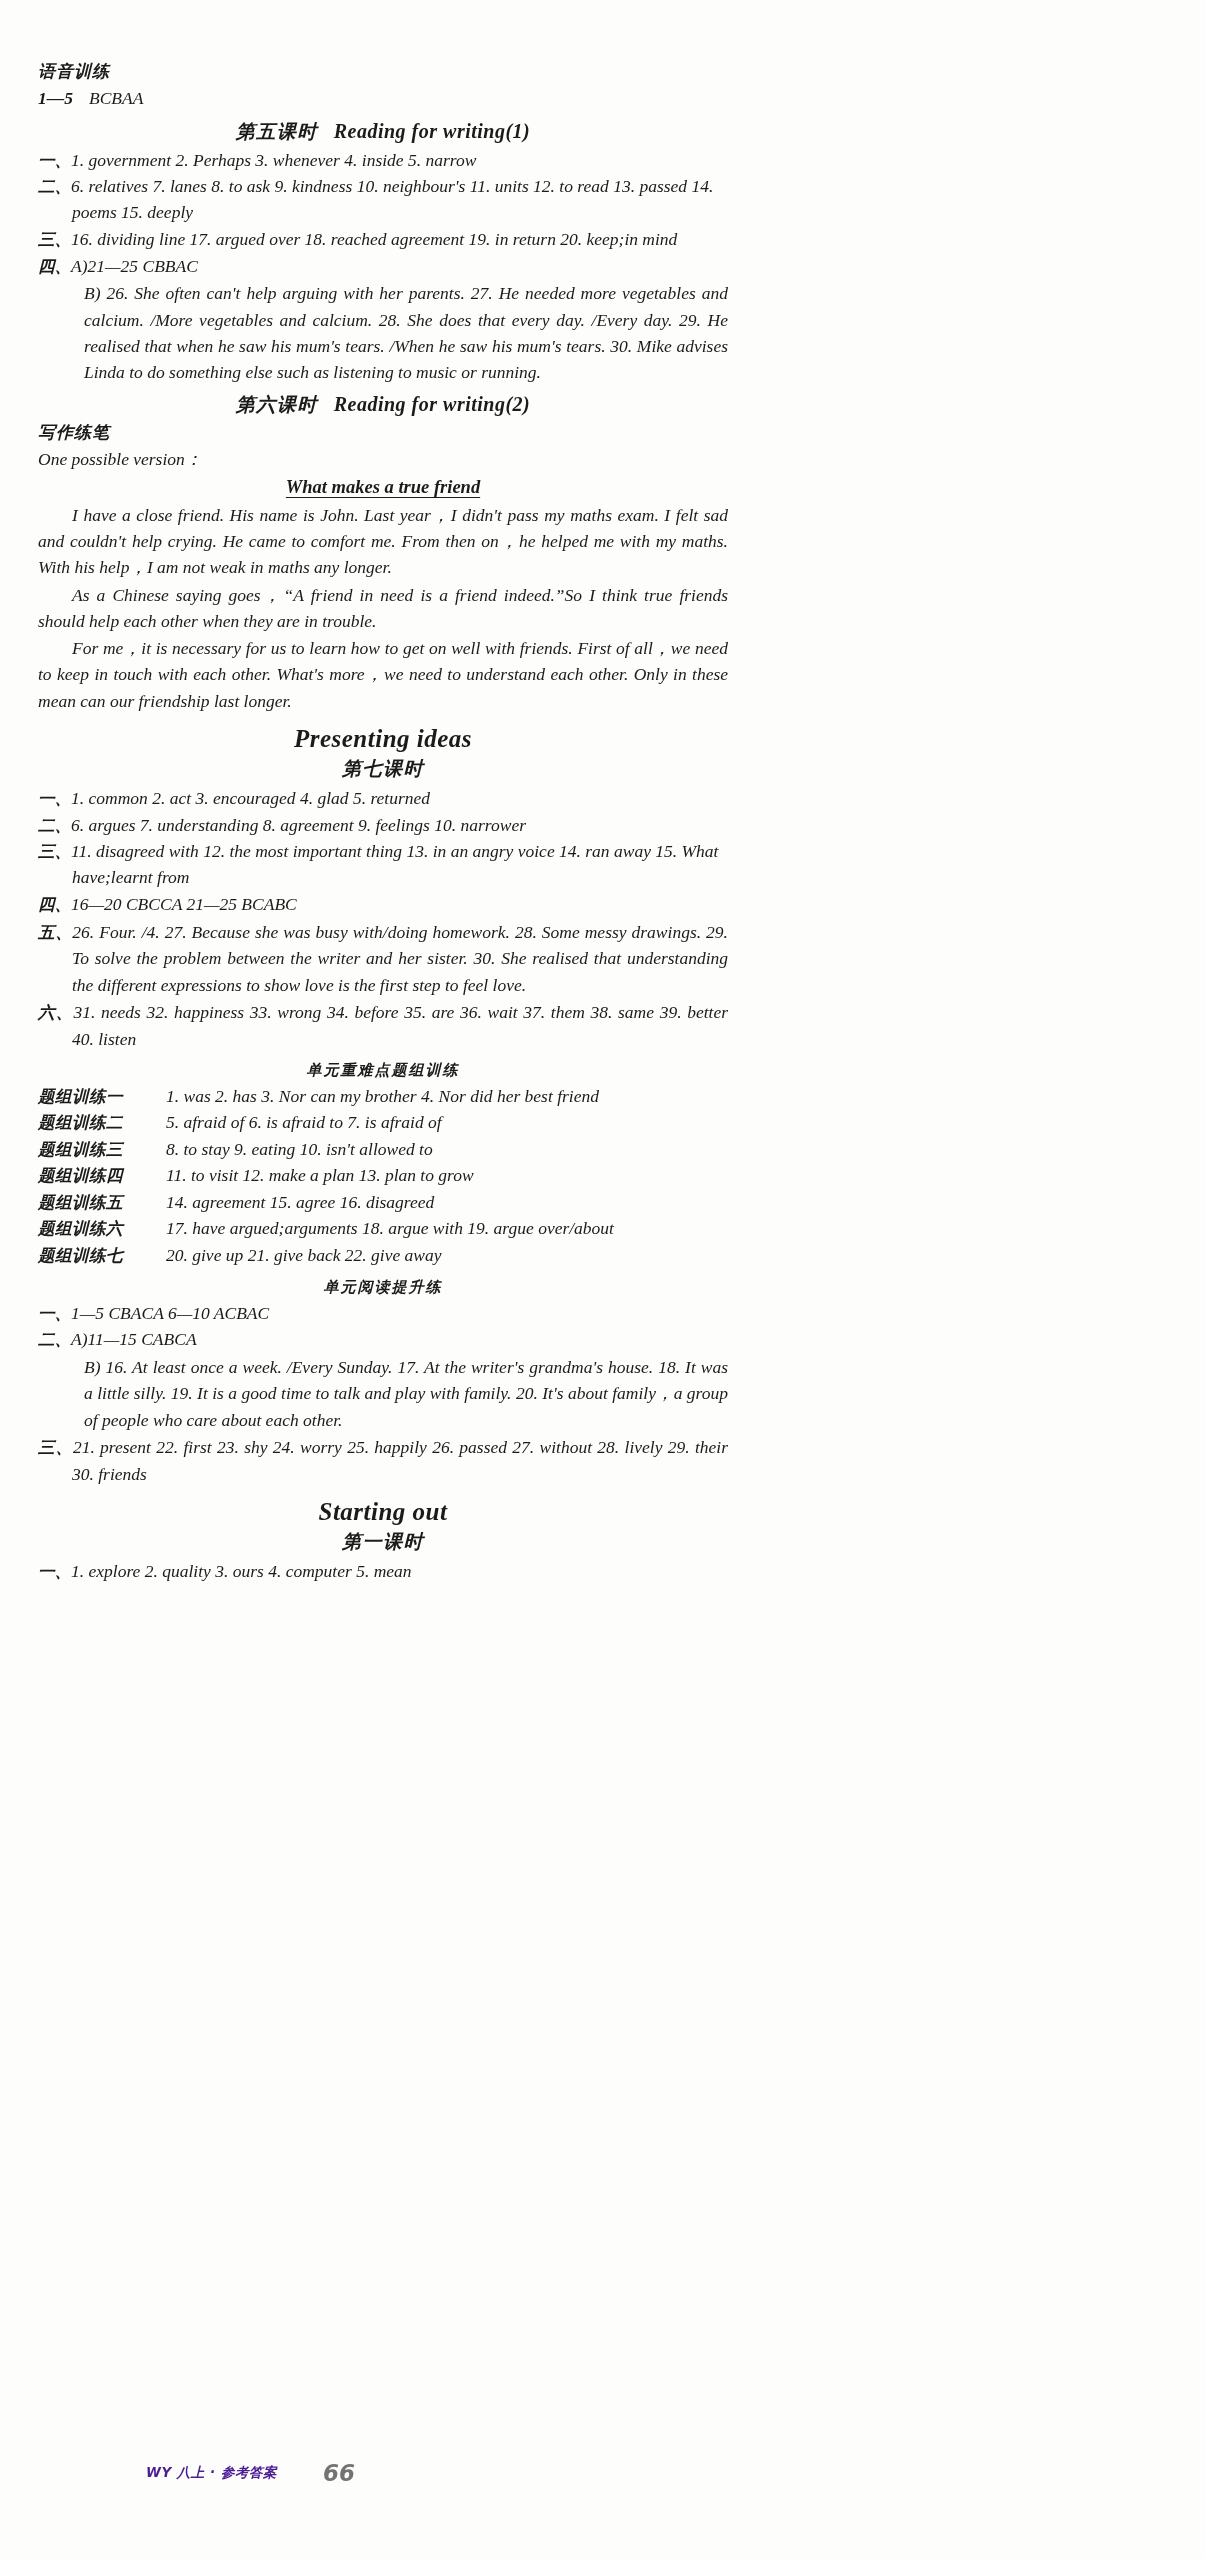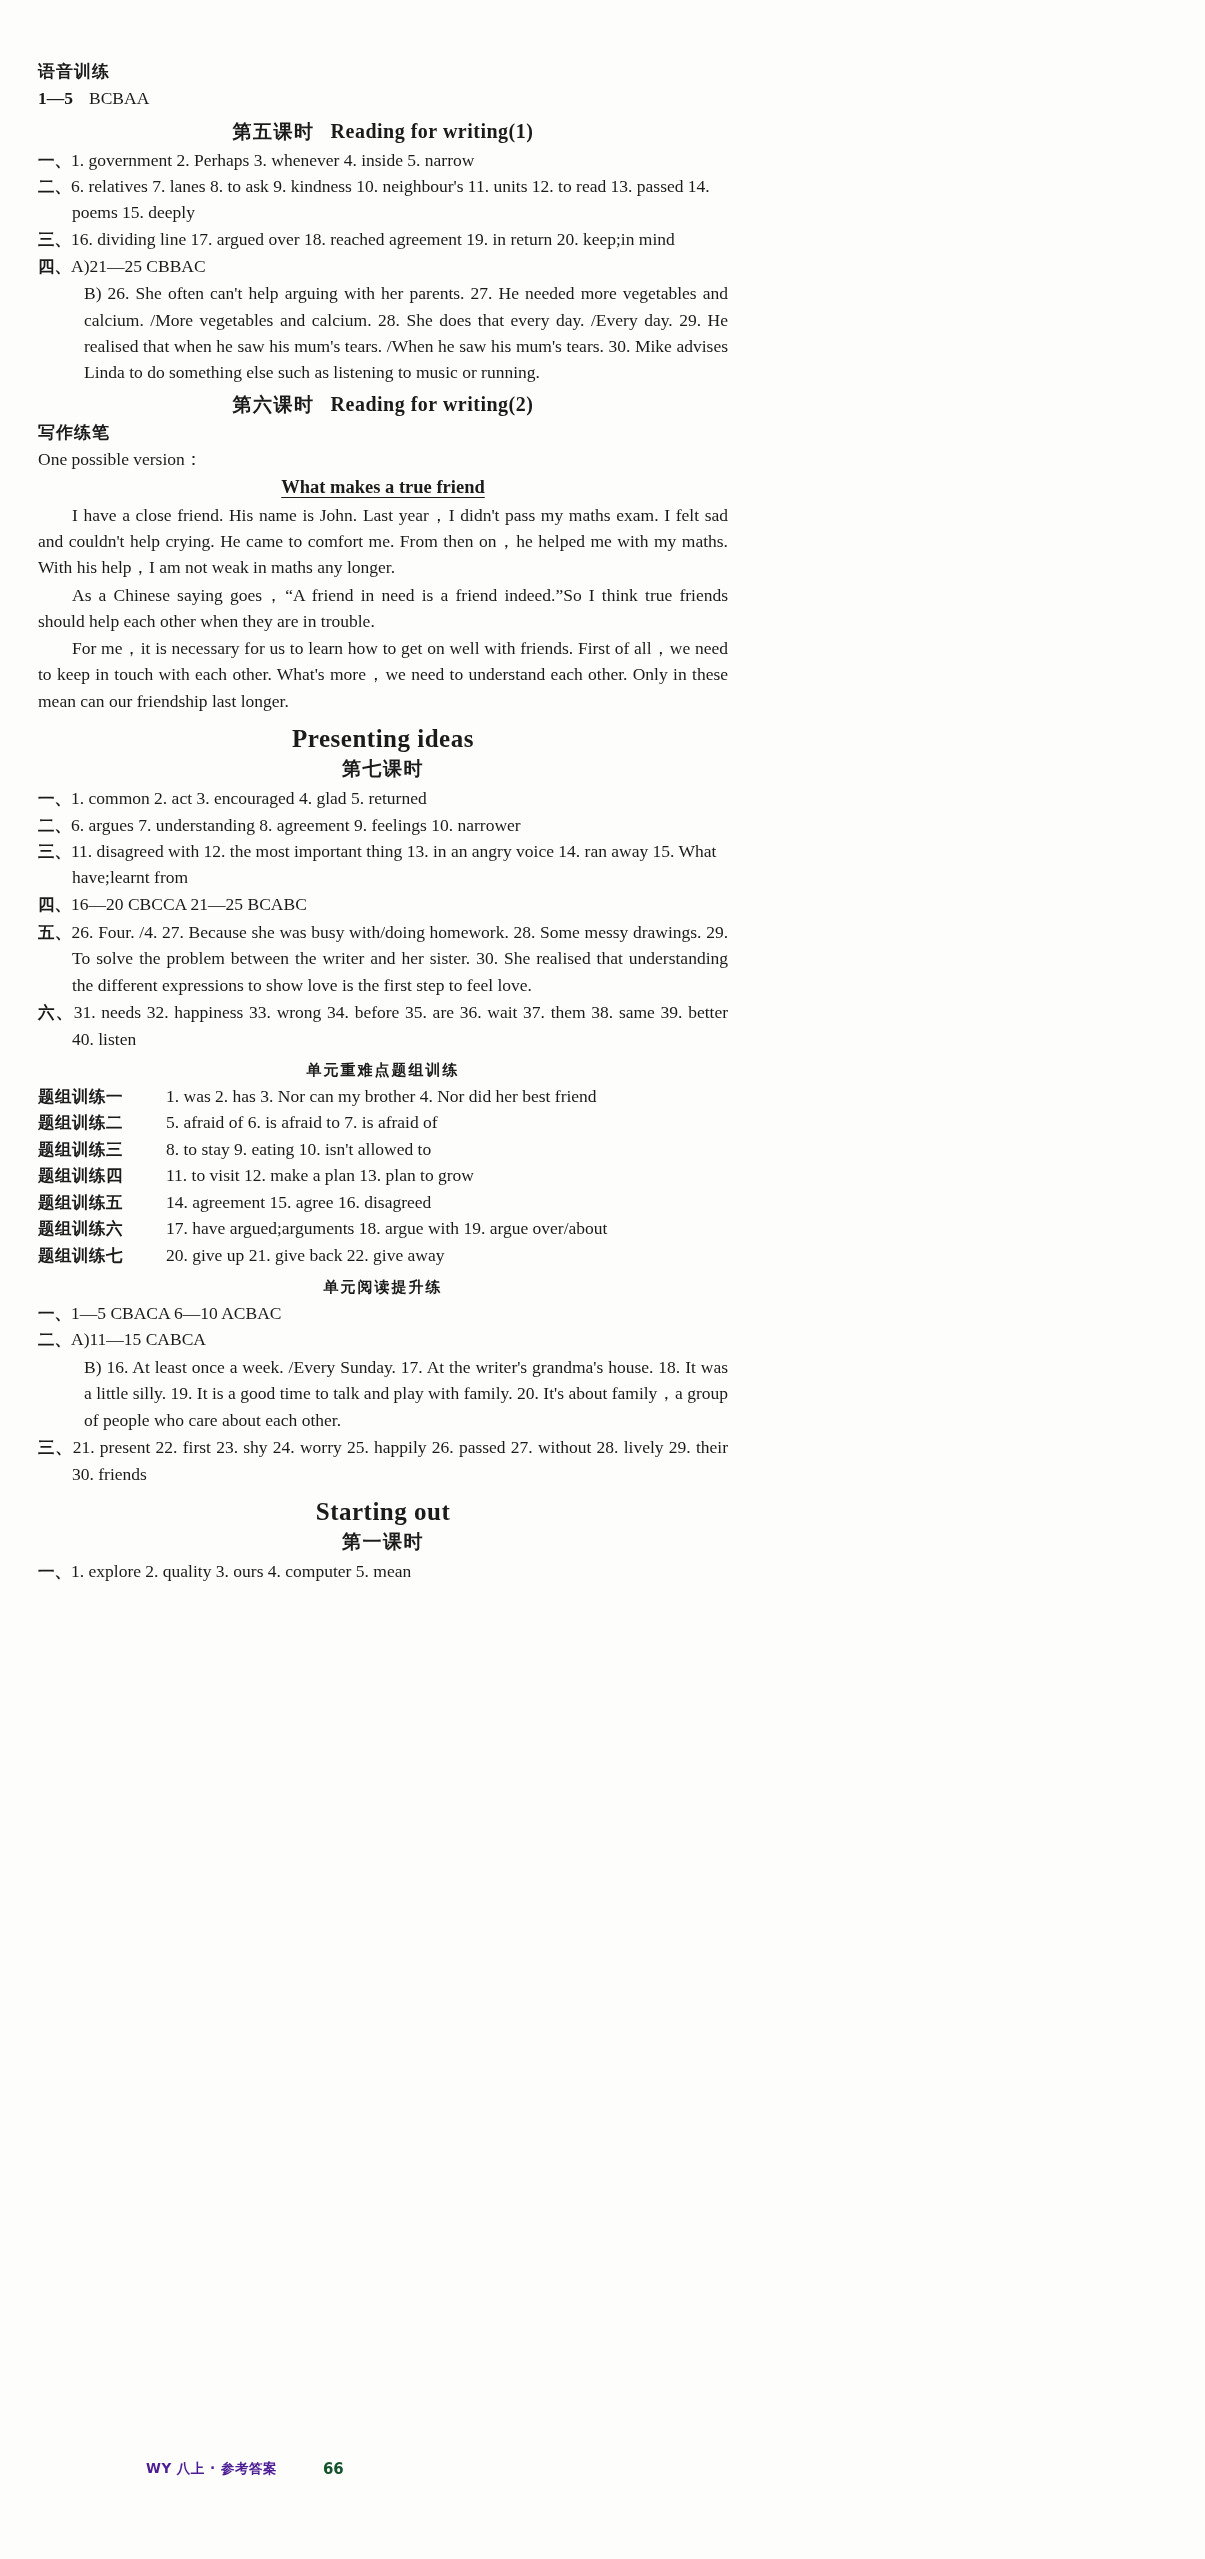--- a/index.html
+++ b/index.html
@@ -14,20 +14,21 @@
     font-family: "Liberation Serif", "DejaVu Serif", serif;
     color: #1b1b1b;
     overflow: hidden;
   }
   .page {
     position: absolute;
     left: 0; top: 0;
     width: 1205px;
     height: 2559px;
     background: #fdfdfb;
+    font-style: italic;
   }
   .sheet {
     position: absolute;
     left: 38px;
     top: 60px;
     width: 690px;
   }
 
   
   .cn-sub {
@@ -167,23 +168,23 @@
     font-family: "DejaVu Sans", "Liberation Sans", sans-serif;
     font-weight: bold;
     font-size: 13.5px;
     letter-spacing: 0.5px;
     color: #4c1d95;
     margin-left: 108px;
   }
   .footer-page {
     font-family: "DejaVu Sans", "Liberation Sans", sans-serif;
     font-weight: bold;
-    font-size: 15px;
+    font-size: 23px;
     margin-left: 46px;
-    color: #14532d;
+    color: #737373;
   }
   .sp-wide { display: inline-block; width: 16px; }
 </style>
 </head>
 <body>
 
 <div class="page">
   <div class="sheet">
 
     <div class="cn-sub">语音训练</div>

